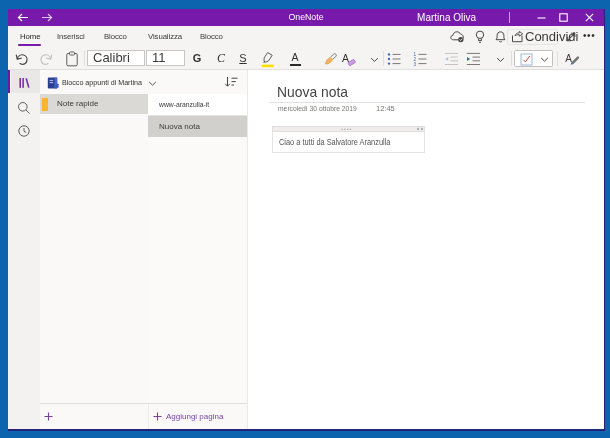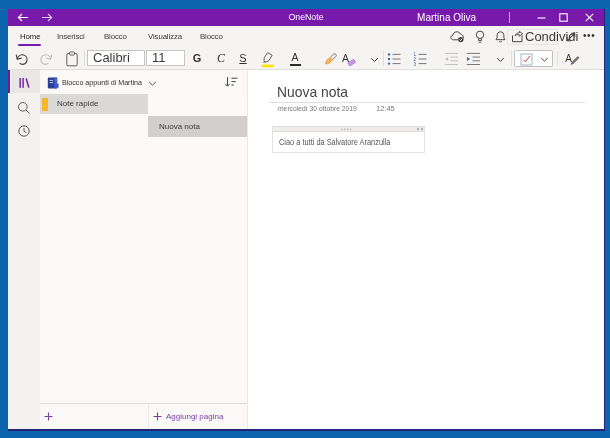--- a/index.html
+++ b/index.html
@@ -213,20 +213,21 @@
         <path d="M7.5 3.2 L13.5 3.2 M7.5 6.6 L11.8 6.6 M7.5 10 L10 10" stroke="#484644" stroke-width="1"></path>
       </svg>
     </div>
     <div id="seccol">
       <div id="secrow">
         <div class="abs" style="left:2px;top:3.5px;width:6.3px;height:13px;background:#f5b72d;"></div>
         <div class="abs" style="left:17px;top:0;font-size:8px;color:#3b3a39;line-height:20px;">Note rapide</div>
       </div>
     </div>
     <div id="pagecol">
+      <div class="prow" style="top:0;background:#fff;border-bottom:1px solid #e5e3e1;box-sizing:border-box;"><span style="margin-left:11px;display:inline-block;transform:scaleX(0.85);transform-origin:0 0;">www-aranzulla-it</span></div>
       <div class="prow" style="top:21.5px;background:#d2d0cd;"><span style="margin-left:11px;">Nuova nota</span></div>
     </div>
     <div id="pfoot">
       <svg class="abs" style="left:3.5px;top:8px;" width="9" height="9" viewBox="0 0 9 9">
           <path d="M4.5 0.5 L4.5 8.5 M0.5 4.5 L8.5 4.5" stroke="#7a3fa5" stroke-width="1.1"></path>
         </svg>
       <svg class="abs" style="left:112.5px;top:8px;" width="9" height="9" viewBox="0 0 9 9">
           <path d="M4.5 0.5 L4.5 8.5 M0.5 4.5 L8.5 4.5" stroke="#7a3fa5" stroke-width="1.1"></path>
         </svg>
       <div class="addbtn" style="left:126px;">Aggiungi pagina</div>

